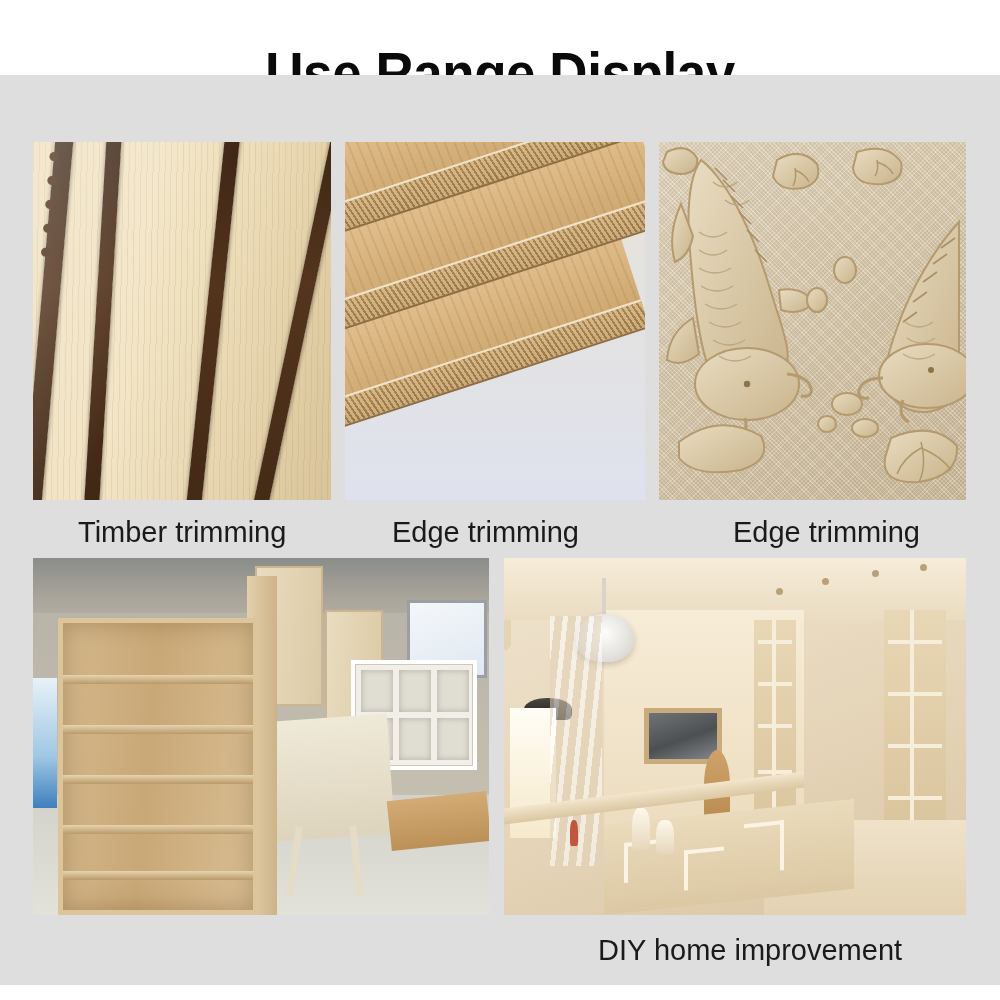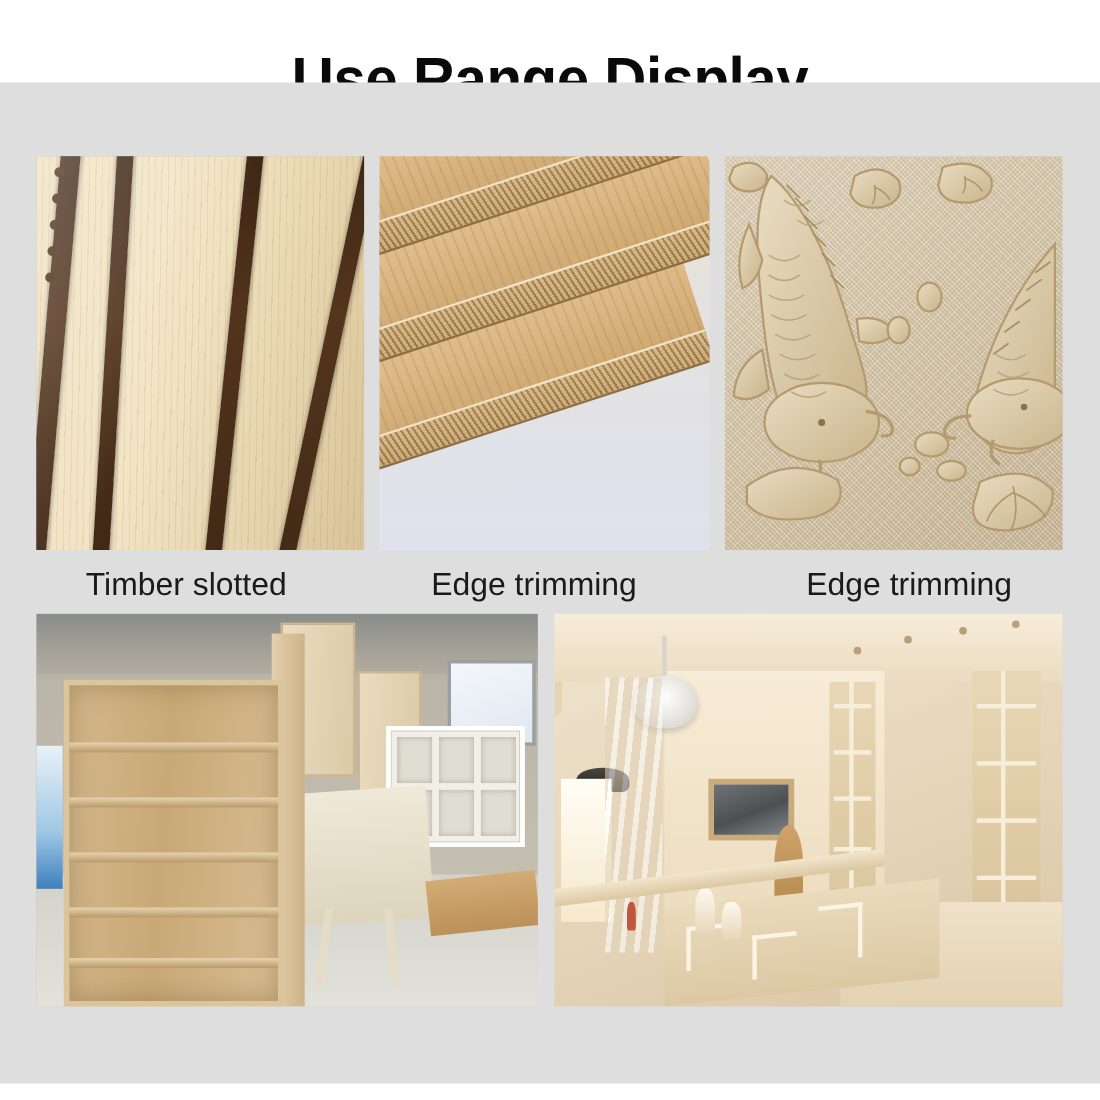--- a/index.html
+++ b/index.html
@@ -316,21 +316,21 @@
 
     <div class="photo" id="photo-timber" style="top:67px;">
       <div class="layer wood"></div>
       <div class="layer slot s1"></div>
       <div class="layer knotcol"></div>
       <div class="layer slot s2"></div>
       <div class="layer slot s3"></div>
       <div class="layer slot s4"></div>
       <div class="layer sheen"></div>
     </div>
-    <div class="cap" style="left:78px; top:440px;">Timber slotted</div>
+    <div class="cap" style="left:78px; top:440px;">Timber trimming</div>
 
     <div class="photo" id="photo-boards" style="top:67px;">
       <div class="board b3">
         <div class="face"></div>
         <div class="edge"></div>
       </div>
       <div class="board b2">
         <div class="face"></div>
         <div class="edge"></div>
       </div>
@@ -506,15 +506,16 @@
           <i style="left:80px;  top:34px; width:4px; height:40px;"></i>
           <i style="left:140px; top:14px; width:40px;"></i>
           <i style="left:176px; top:14px; width:4px; height:50px;"></i>
         </div>
       </div>
       <div class="vase" style="left:128px; top:250px; width:18px; height:42px;"></div>
       <div class="vase" style="left:152px; top:262px; width:18px; height:34px;"></div>
       <div class="vase" style="left:66px;  top:262px; width:8px;  height:26px; background:#c0563f;"></div>
       <div class="chair"></div>
     </div>
+    <div class="cap" style="left:598px; top:858px;">DIY home improvement</div>
 
   </div>
 </div>
 
 </body></html>

